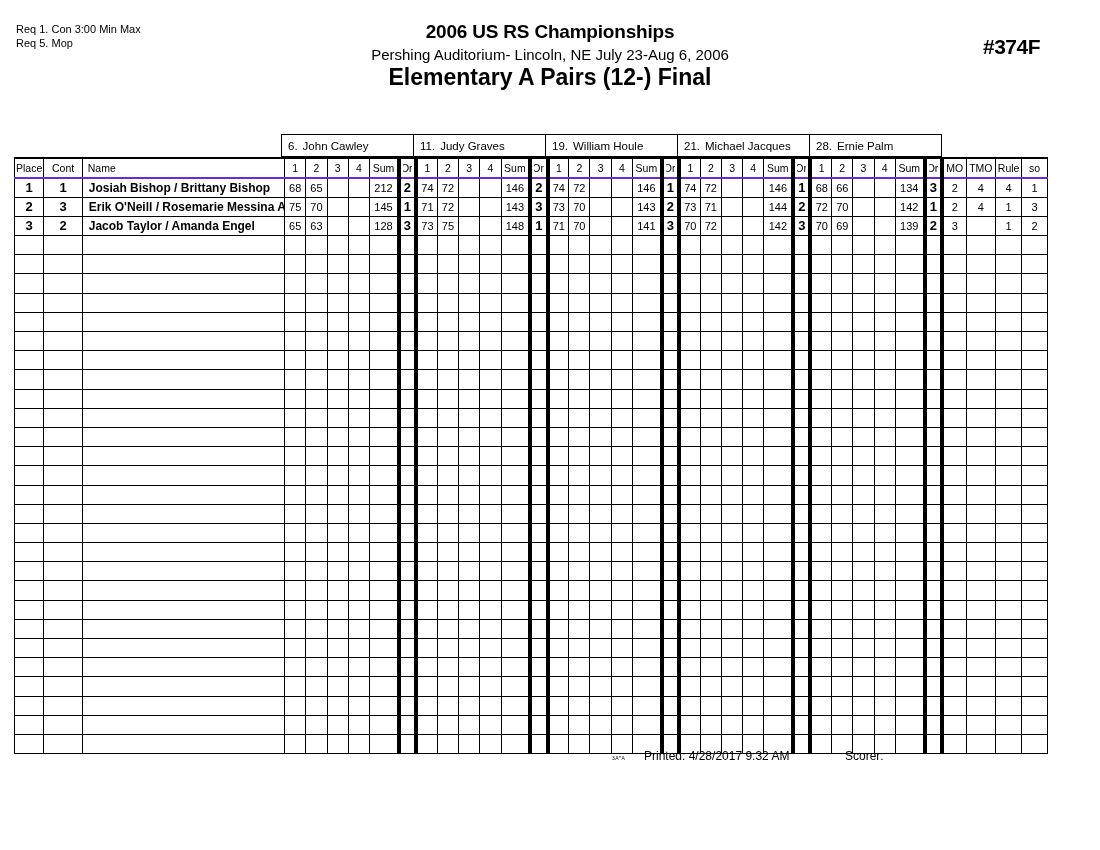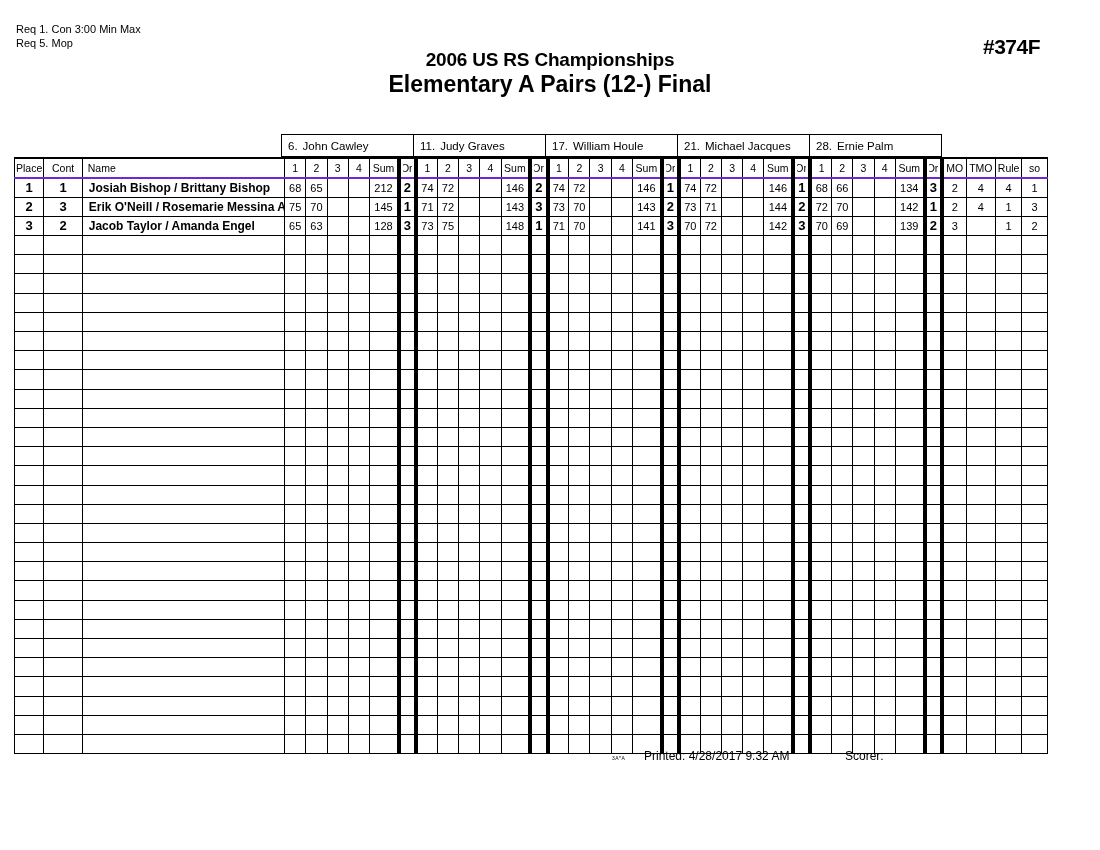--- a/index.html
+++ b/index.html
@@ -27,21 +27,21 @@
     white-space: nowrap;
   }
   .req-line { display: block; }
 
   .title-block {
     position: absolute;
     left: 160px; top: 20px;
     width: 780px;
     text-align: center;
   }
-  .t1 { font-size: 19px; font-weight: bold; line-height: 24px; letter-spacing: -0.2px; margin-top: 28px; }
+  .t1 { font-size: 19px; font-weight: bold; line-height: 24px; letter-spacing: -0.2px; }
   .t2 { font-size: 15px; font-weight: normal; line-height: 21px; }
   .t3 { font-size: 23px; font-weight: bold; line-height: 25px; }
   .t4 { font-size: 15px; font-weight: normal; line-height: 22px; }
 
   .event-num {
     position: absolute;
     right: 60px; top: 22px;
     font-size: 21px;
     font-weight: bold;
     letter-spacing: -0.5px;
@@ -149,36 +149,37 @@
 
 <div id="page">
 
   <div class="req-block">
     <span class="req-line">Req  1.  Con   3:00 Min Max</span>
     <span class="req-line">Req  5.  Mop</span>
   </div>
 
   <div class="title-block">
     <div class="t1">2006 US RS Championships</div>
+    <div class="t2">Pershing Auditorium- Lincoln, NE  July 23-Aug 6, 2006</div>
     <div class="t3">Elementary A Pairs (12-) Final</div>
   </div>
 
   <div class="event-num">#374F</div>
 
   <div class="judge-strip" id="judge-strip">
       <div class="judge-cell">
         <span class="jnum">6.</span>
         <span>John  Cawley</span>
       </div>
       <div class="judge-cell">
         <span class="jnum">11.</span>
         <span>Judy Graves</span>
       </div>
       <div class="judge-cell">
-        <span class="jnum">17.</span>
+        <span class="jnum">19.</span>
         <span>William Houle</span>
       </div>
       <div class="judge-cell">
         <span class="jnum">21.</span>
         <span>Michael Jacques</span>
       </div>
       <div class="judge-cell">
         <span class="jnum">28.</span>
         <span>Ernie Palm</span>
       </div>

